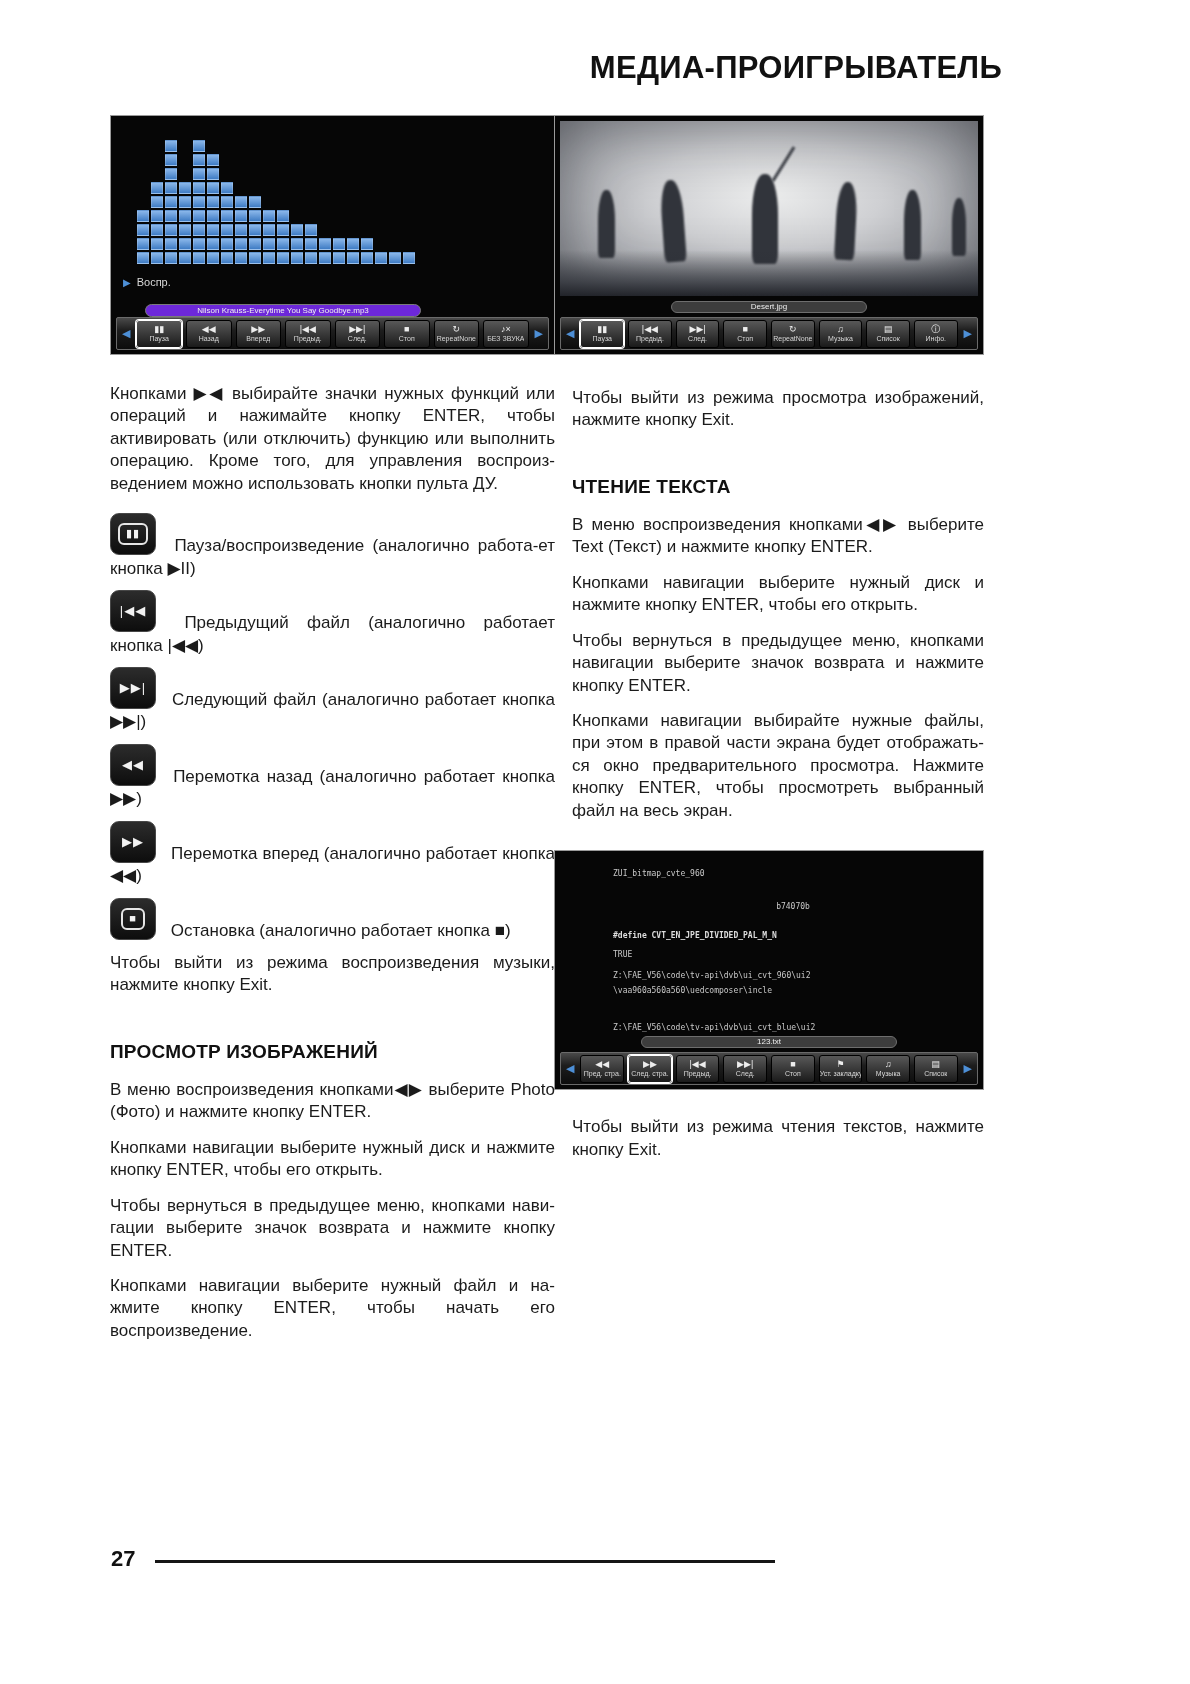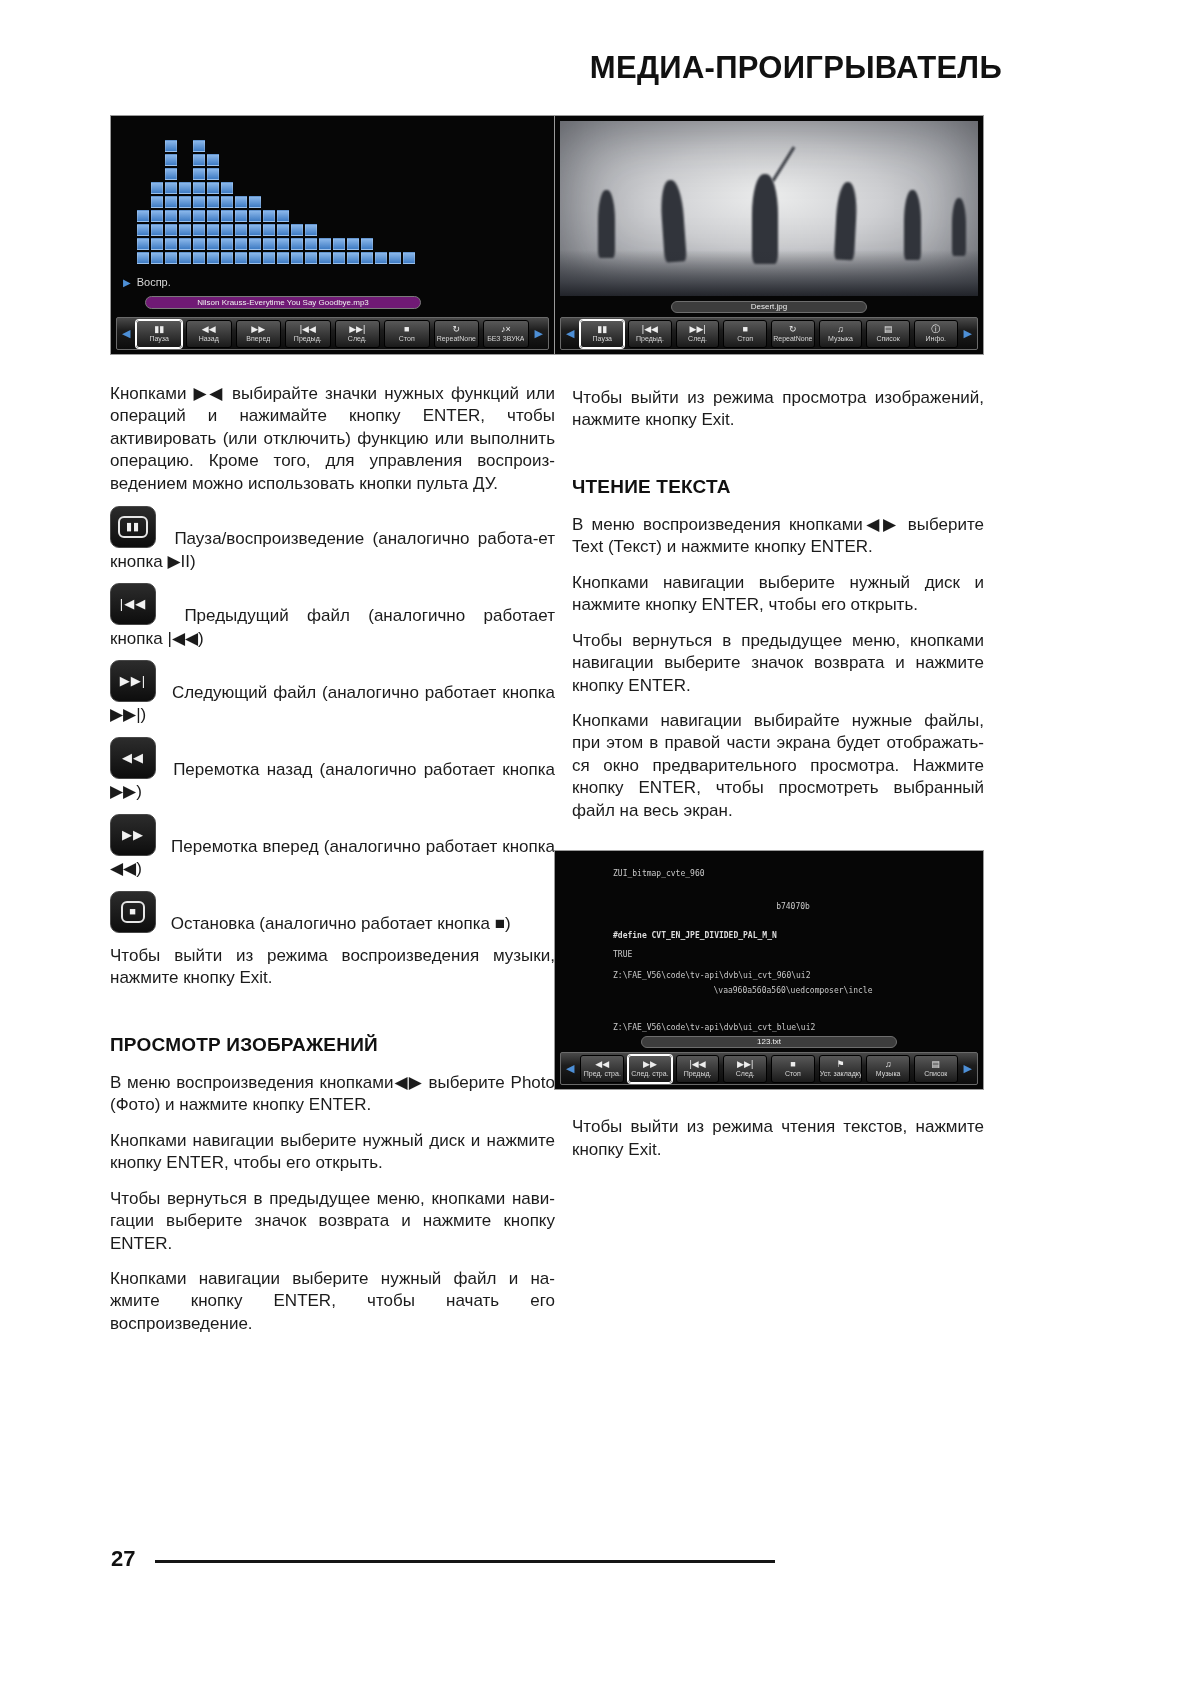--- a/index.html
+++ b/index.html
@@ -31,21 +31,21 @@
 
   
   .col-left  { position: absolute; left: 110px; top: 115px; width: 445px; }
   .col-right { position: absolute; left: 554px; top: 115px; width: 430px; }
   .col-right .body-text, .col-right .section-heading { margin-left: 18px; }
 
   .body-text {
     font-size: 17px; line-height: 1.32; text-align: justify;
     margin-bottom: 13px;
   }
-  .intro { margin-top: 28px; margin-bottom: 11px; }
+  .intro { margin-top: 28px; margin-bottom: 18px; }
   .exit-note { margin-top: 6px; }
   .section-heading {
     font-size: 19px; font-weight: 700; letter-spacing: 0.2px;
     margin-top: 44px; margin-bottom: 16px; color: #111;
   }
 
   
   .ctl-item { font-size: 17px; line-height: 1.32; text-align: justify; margin-bottom: 10px; }
   .icon-box {
     display: inline-flex; align-items: center; justify-content: center;
@@ -102,22 +102,22 @@
     background: linear-gradient(180deg, #8ab7ea, #3f7cc4);
     border: 1px solid rgba(255,255,255,0.18);
   }
   .status-row {
     position: absolute; left: 12px; top: 160px;
     display: flex; align-items: center; gap: 6px;
     color: #d8d8d8; font-size: 11px;
   }
   .status-row .tri { color: #4d8fd6; font-size: 10px; }
   .track-bar {
-    position: absolute; left: 34px; top: 180px; width: 276px; height: 13px;
-    background: #701a75; border: 1px solid #7a7a7a; border-radius: 7px;
+    position: absolute; left: 34px; top: 188px; width: 276px; height: 13px;
+    background: #6d28d9; border: 1px solid #7a7a7a; border-radius: 7px;
     color: #f0f0f0; font-size: 8px; line-height: 11px;
     display: flex; align-items: center; justify-content: center;
     overflow: hidden; white-space: nowrap;
   }
   .progress-row {
     position: absolute; left: 34px; right: 14px; top: 200px; height: 9px;
     display: flex; align-items: center; gap: 10px;
   }
   .progress { flex: 1 1 auto; height: 7px; background: #e9e9e9; border-radius: 4px; position: relative; }
   .progress-fill { position: absolute; left: 0; top: 0; bottom: 0; width: 2.5%; background: #4d8fd6; border-radius: 4px; }
@@ -154,21 +154,21 @@
     position: absolute; left: 58px; top: 12px; right: 10px; bottom: 58px;
     font-family: "DejaVu Sans Mono", monospace;
     font-size: 8px; line-height: 9px; color: #c9c9c9;
   }
   .rline { white-space: nowrap; overflow: hidden; }
   .rl0 { margin-top: 6px; }
   .rl1 { margin-top: 24px; text-align: center; }
   .rl2 { margin-top: 20px; font-weight: bold; color: #dedede; }
   .rl3 { margin-top: 10px; }
   .rl4 { margin-top: 12px; }
-  .rl5 { margin-top: 6px; text-align: center; }
+  .rl5 { margin-top: 6px; }
   .rl6 { margin-top: 28px; }
   .shot-text .file-bar { left: 20%; width: 60%; }
 </style>
 </head>
 <body>
 
 <div class="page">
 
   <div class="title">МЕДИА-ПРОИГРЫВАТЕЛЬ</div>
 

